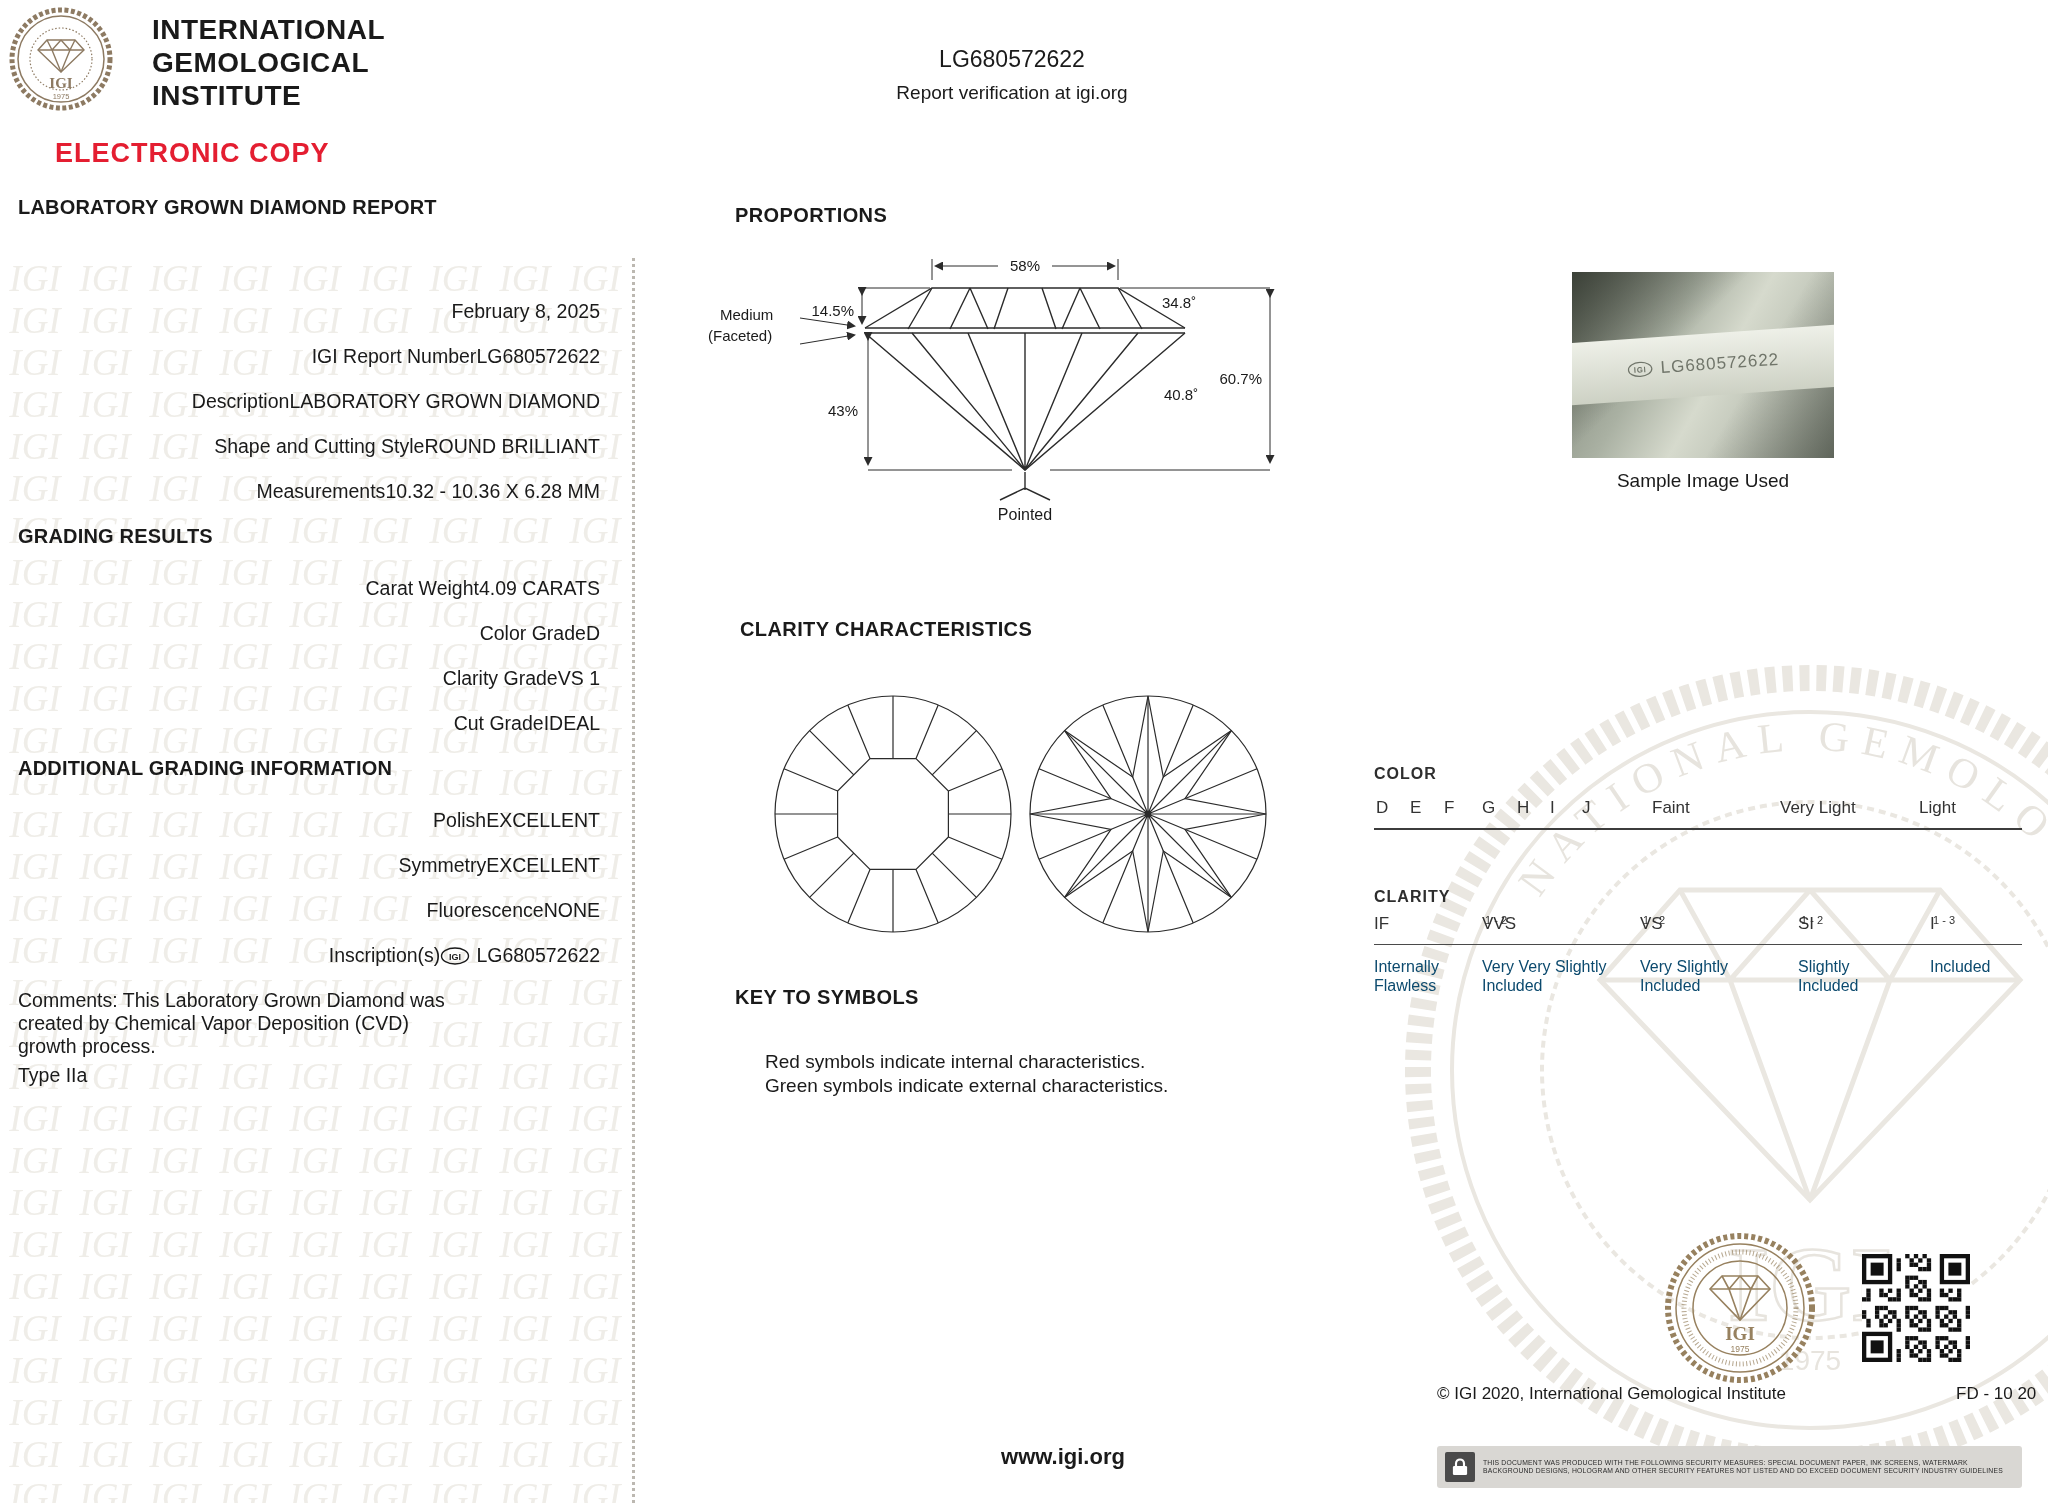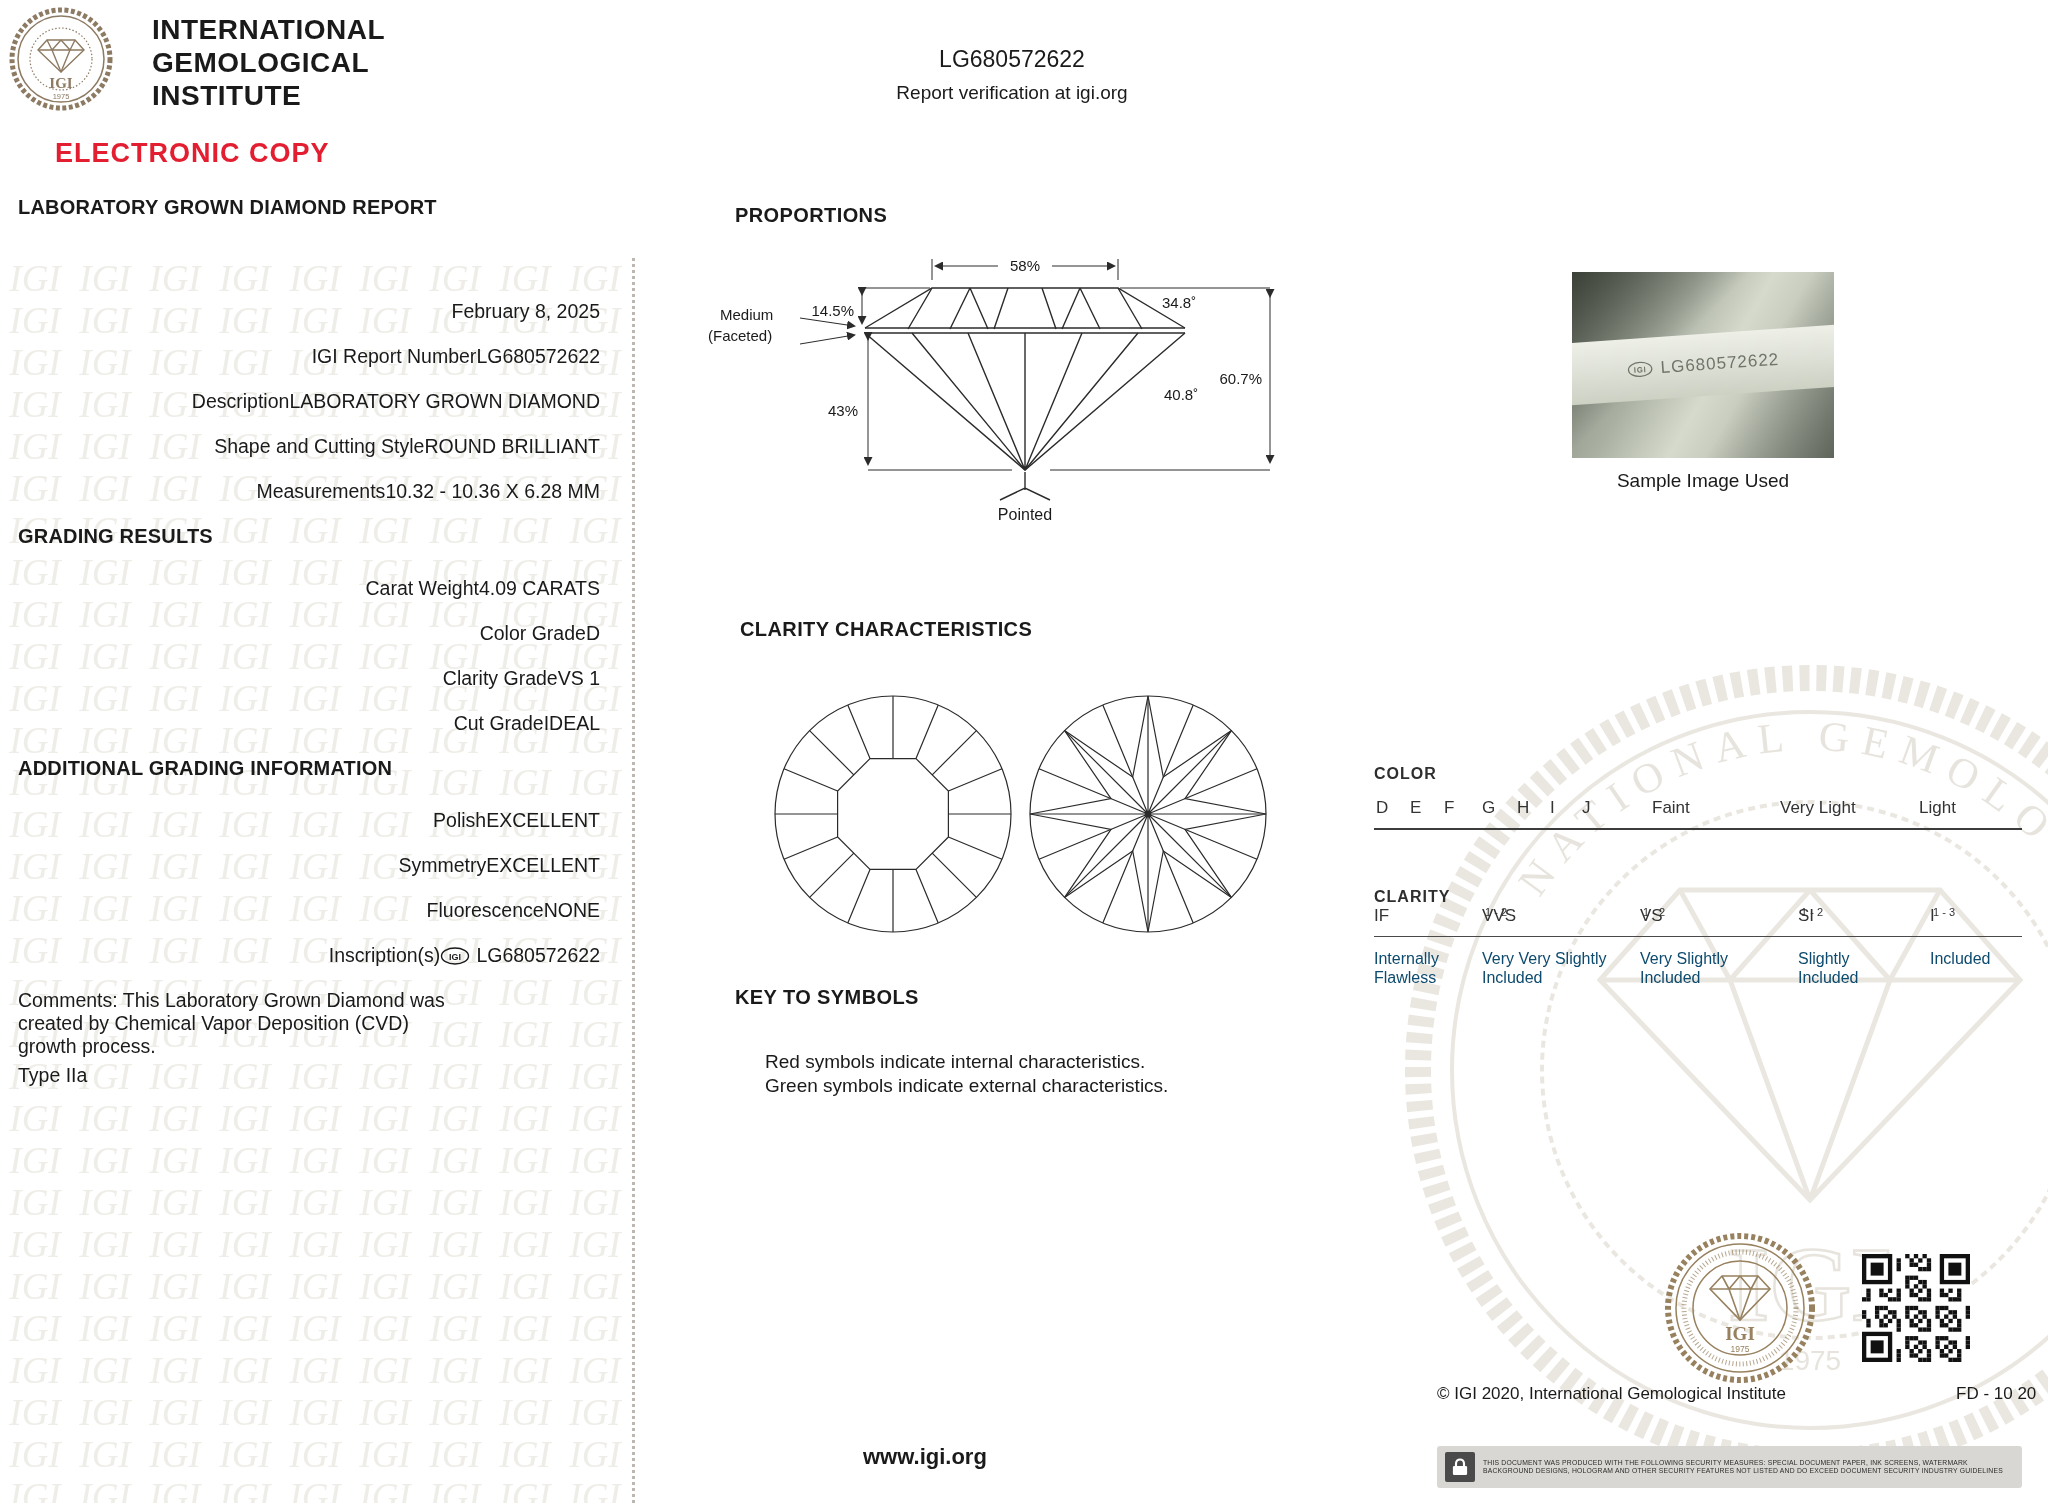--- a/index.html
+++ b/index.html
@@ -57,21 +57,21 @@
   .scale-row span{position:absolute;top:0;white-space:nowrap;}
   .scale-line{border-top:2px solid #3c3c3c;height:0;}
   .thin-line{border-top:1.5px solid #4a4a4a;height:0;}
   .desc-row{position:relative;height:60px;font-size:16px;line-height:19px;color:#0c4a6e;}
   .desc-row span{position:absolute;top:0;}
   .sup{font-size:11px;vertical-align:7px;margin-left:3px;}
 
   
   .copyright{left:1437px;top:1384px;font-size:17px;}
   .formcode{left:1956px;top:1384px;font-size:17px;}
-  .website{left:863px;top:1444px;width:400px;text-align:left;font-size:22px;font-weight:700;}
+  .website{left:863px;top:1444px;width:400px;text-align:center;font-size:22px;font-weight:700;}
   .security{left:1437px;top:1446px;width:585px;height:42px;background:#d9d7d3;
     border-radius:3px;display:flex;align-items:center;gap:8px;padding:0 8px;box-sizing:border-box;}
   .lockbox{width:30px;height:30px;background:#4a4a4a;border-radius:2px;flex:0 0 30px;
     display:flex;align-items:center;justify-content:center;}
   .sec-text{font-size:6.8px;line-height:8.4px;color:#2b2b2b;letter-spacing:.2px;}
 </style>
 </head>
 <body>
 
 <div class="wm wm-pattern" id="wm-pattern">
@@ -554,21 +554,21 @@
     <span style="left:208px">J</span>
     <span style="left:278px">Faint</span>
     <span style="left:406px">Very Light</span>
     <span style="left:545px">Light</span>
   </div>
   <div class="scale-line"></div>
 </div>
 
 <div class="abs" style="left:1374px;top:888px;width:648px">
   <div class="scale-heading">CLARITY</div>
-  <div class="scale-row" style="margin-top:0">
+  <div class="scale-row" style="margin-top:8px">
     <span style="left:0">
         <span>IF</span>
         <span class="sup"></span>
       </span>
     <span style="left:108px">
         <span>VVS</span>
         <span class="sup">1 - 2</span>
       </span>
     <span style="left:266px">
         <span>VS</span>

